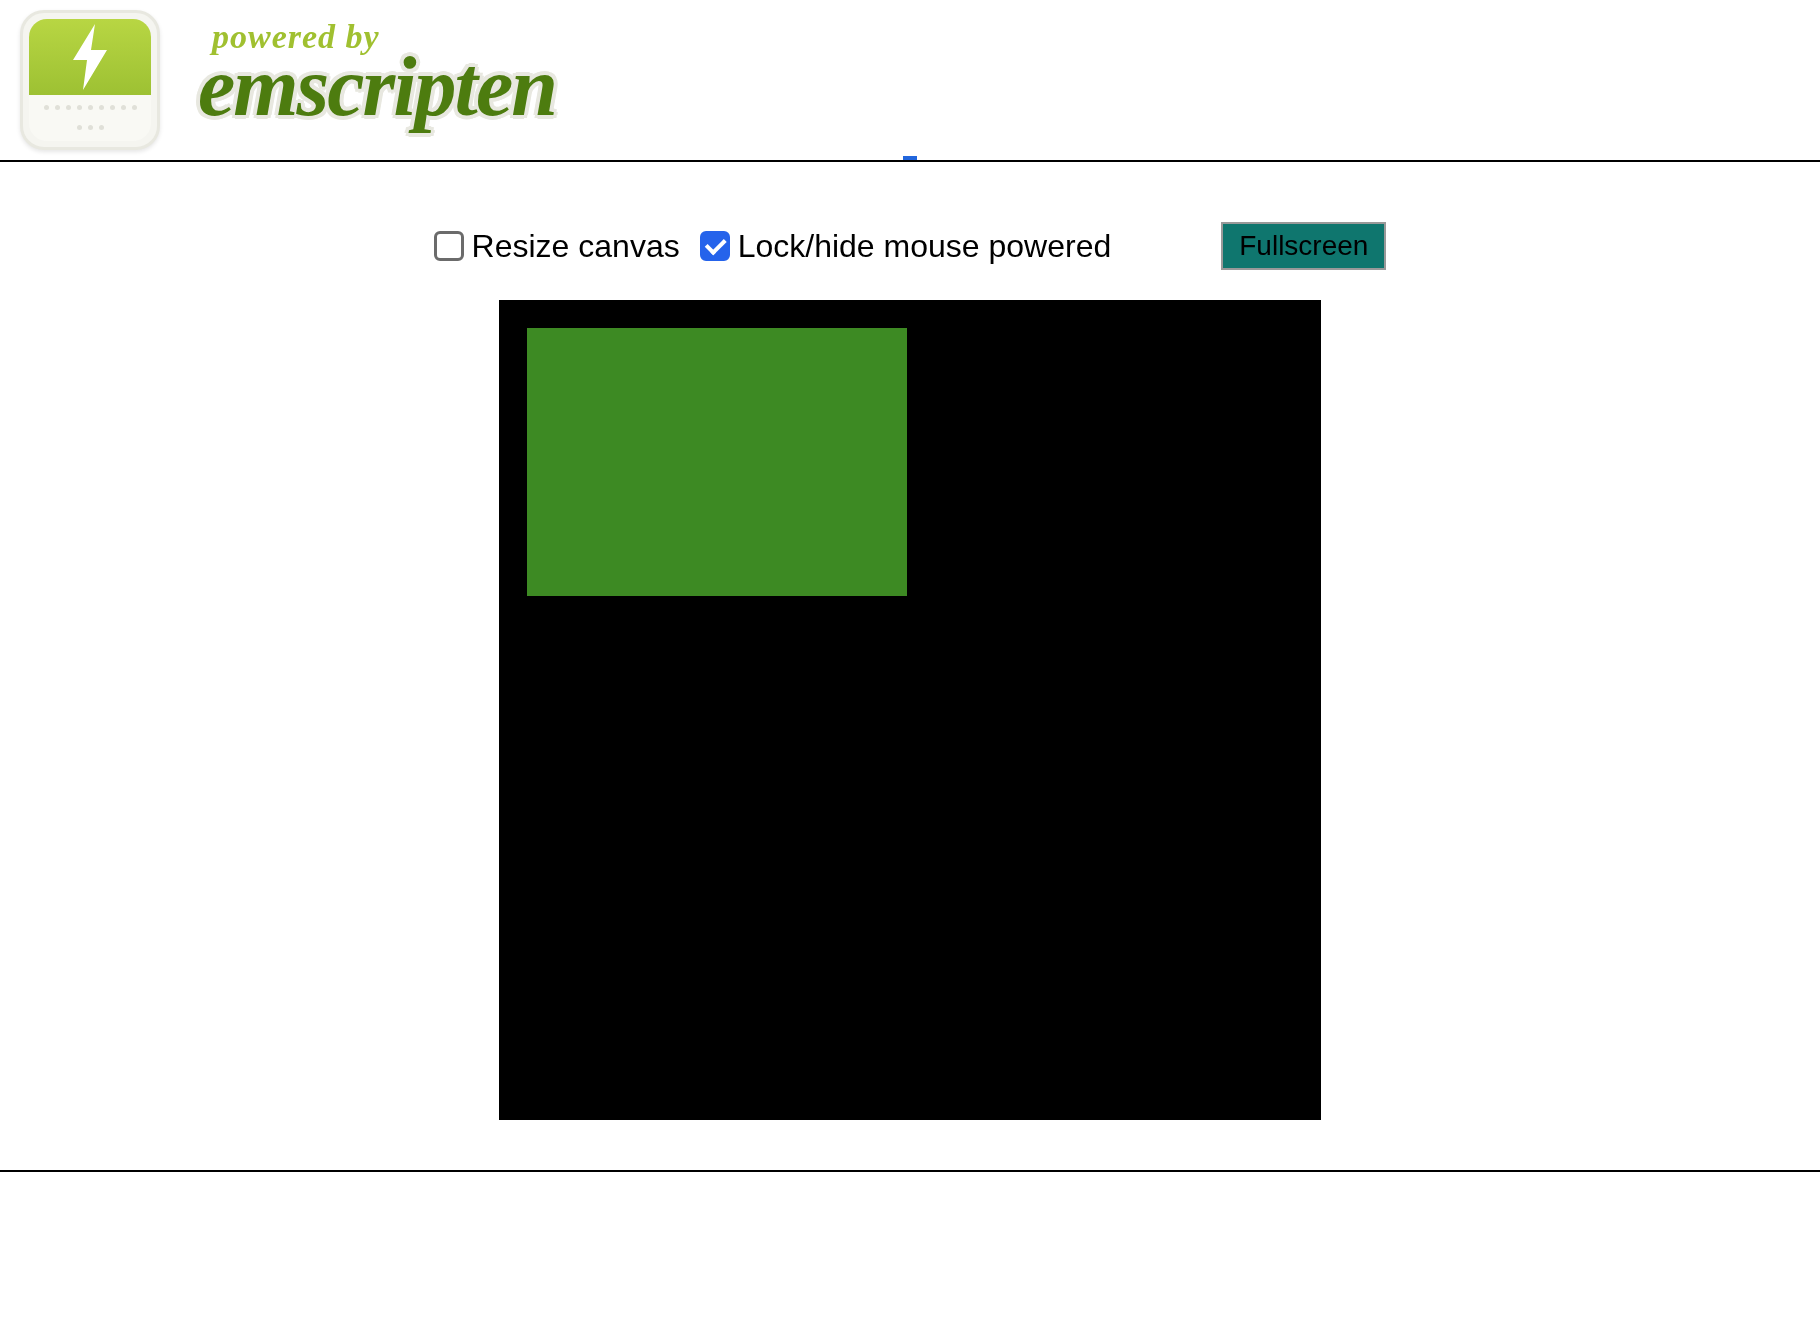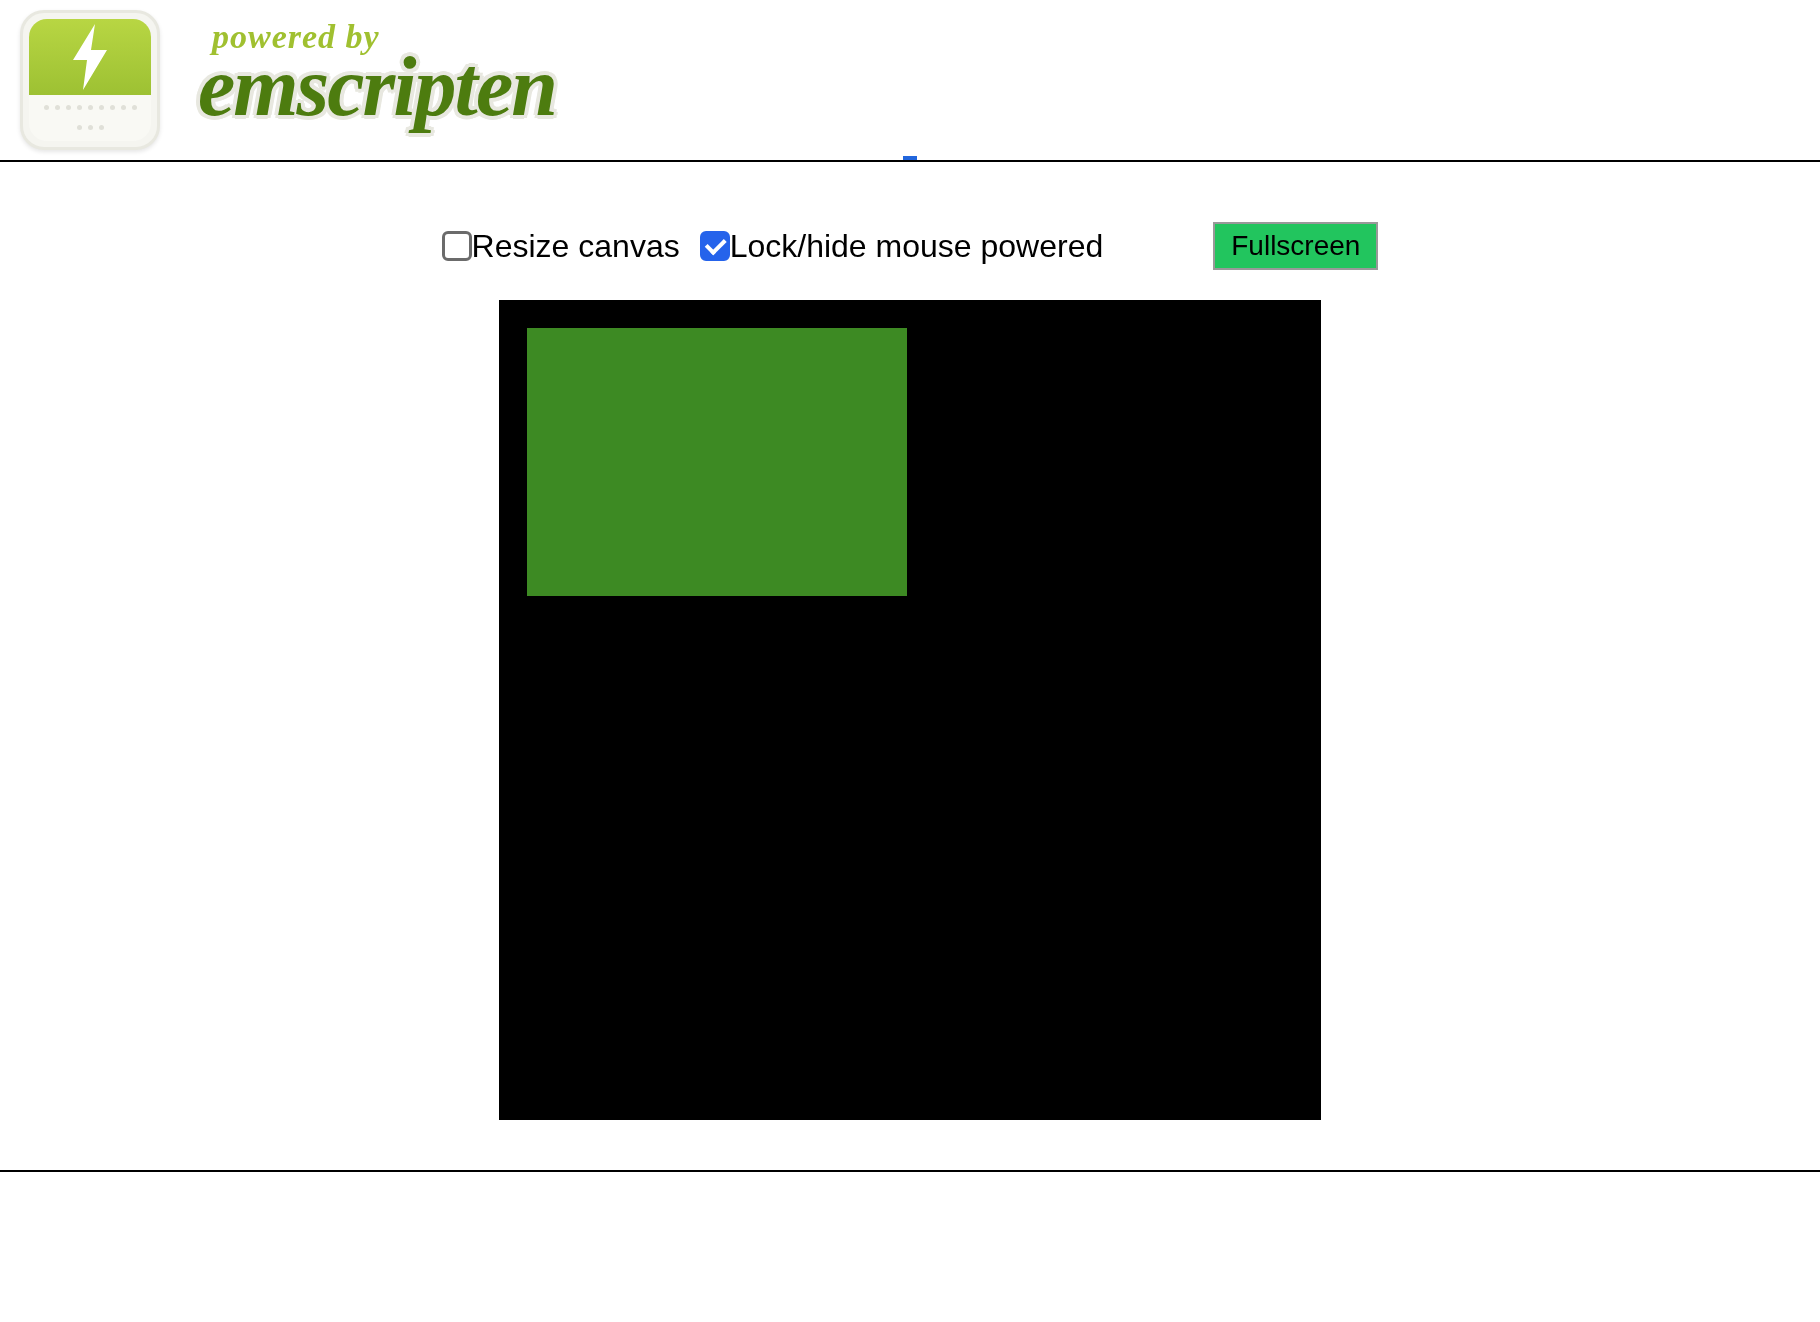--- a/index.html
+++ b/index.html
@@ -122,20 +122,21 @@
       align-items: center;
       gap: 20px;
       padding: 60px 0 30px;
       font-size: 32px;
       color: #000;
     }
 
     .checkbox-group {
       display: flex;
       align-items: center;
+      gap: 8px;
     }
 
     .checkbox {
       width: 30px;
       height: 30px;
       border: 3px solid #6b6b6b;
       border-radius: 6px;
       display: inline-flex;
       align-items: center;
       justify-content: center;
@@ -154,21 +155,21 @@
       height: 15px;
       border: solid white;
       border-width: 0 4px 4px 0;
       transform: rotate(45deg) translate(-1px, -2px);
     }
 
     .fullscreen-btn {
       margin-left: 90px;
       font-size: 28px;
       padding: 6px 16px;
-      background: #22c55e;
+      background: #0f766e;
       border: 2px solid #999;
       cursor: pointer;
       font-family: Arial, sans-serif;
     }
 
     .canvas-wrapper {
       display: flex;
       justify-content: center;
     }
 

